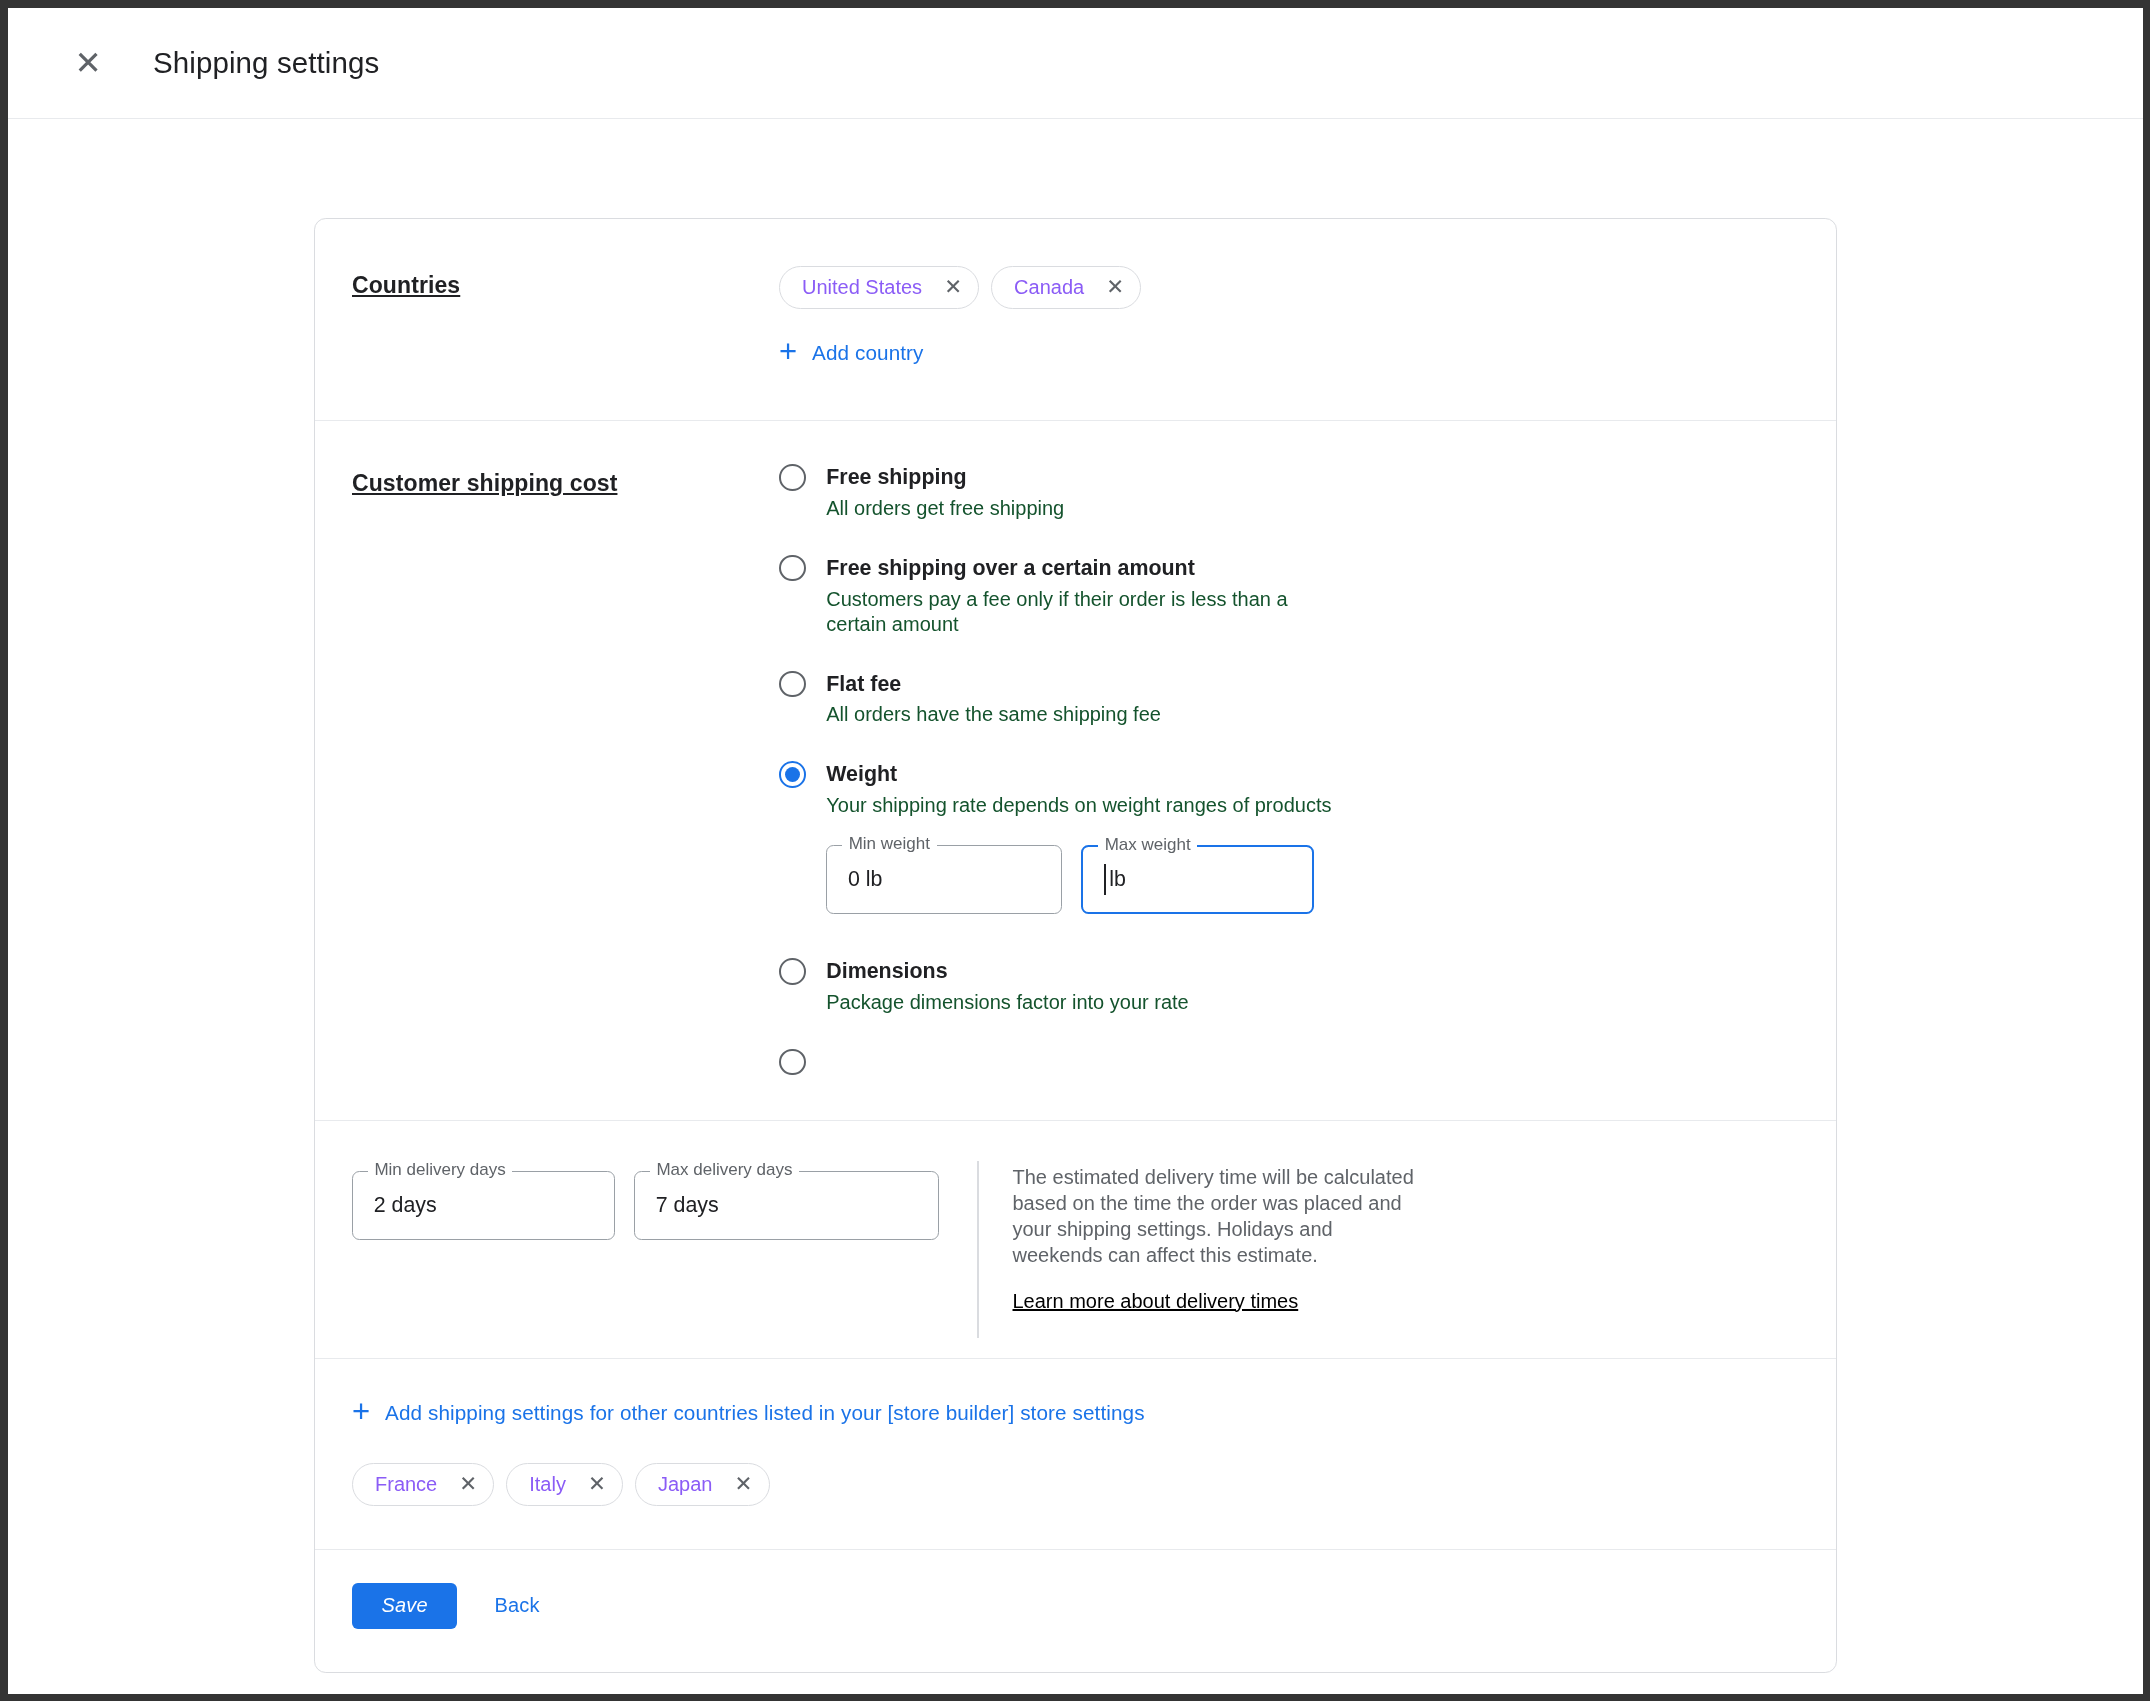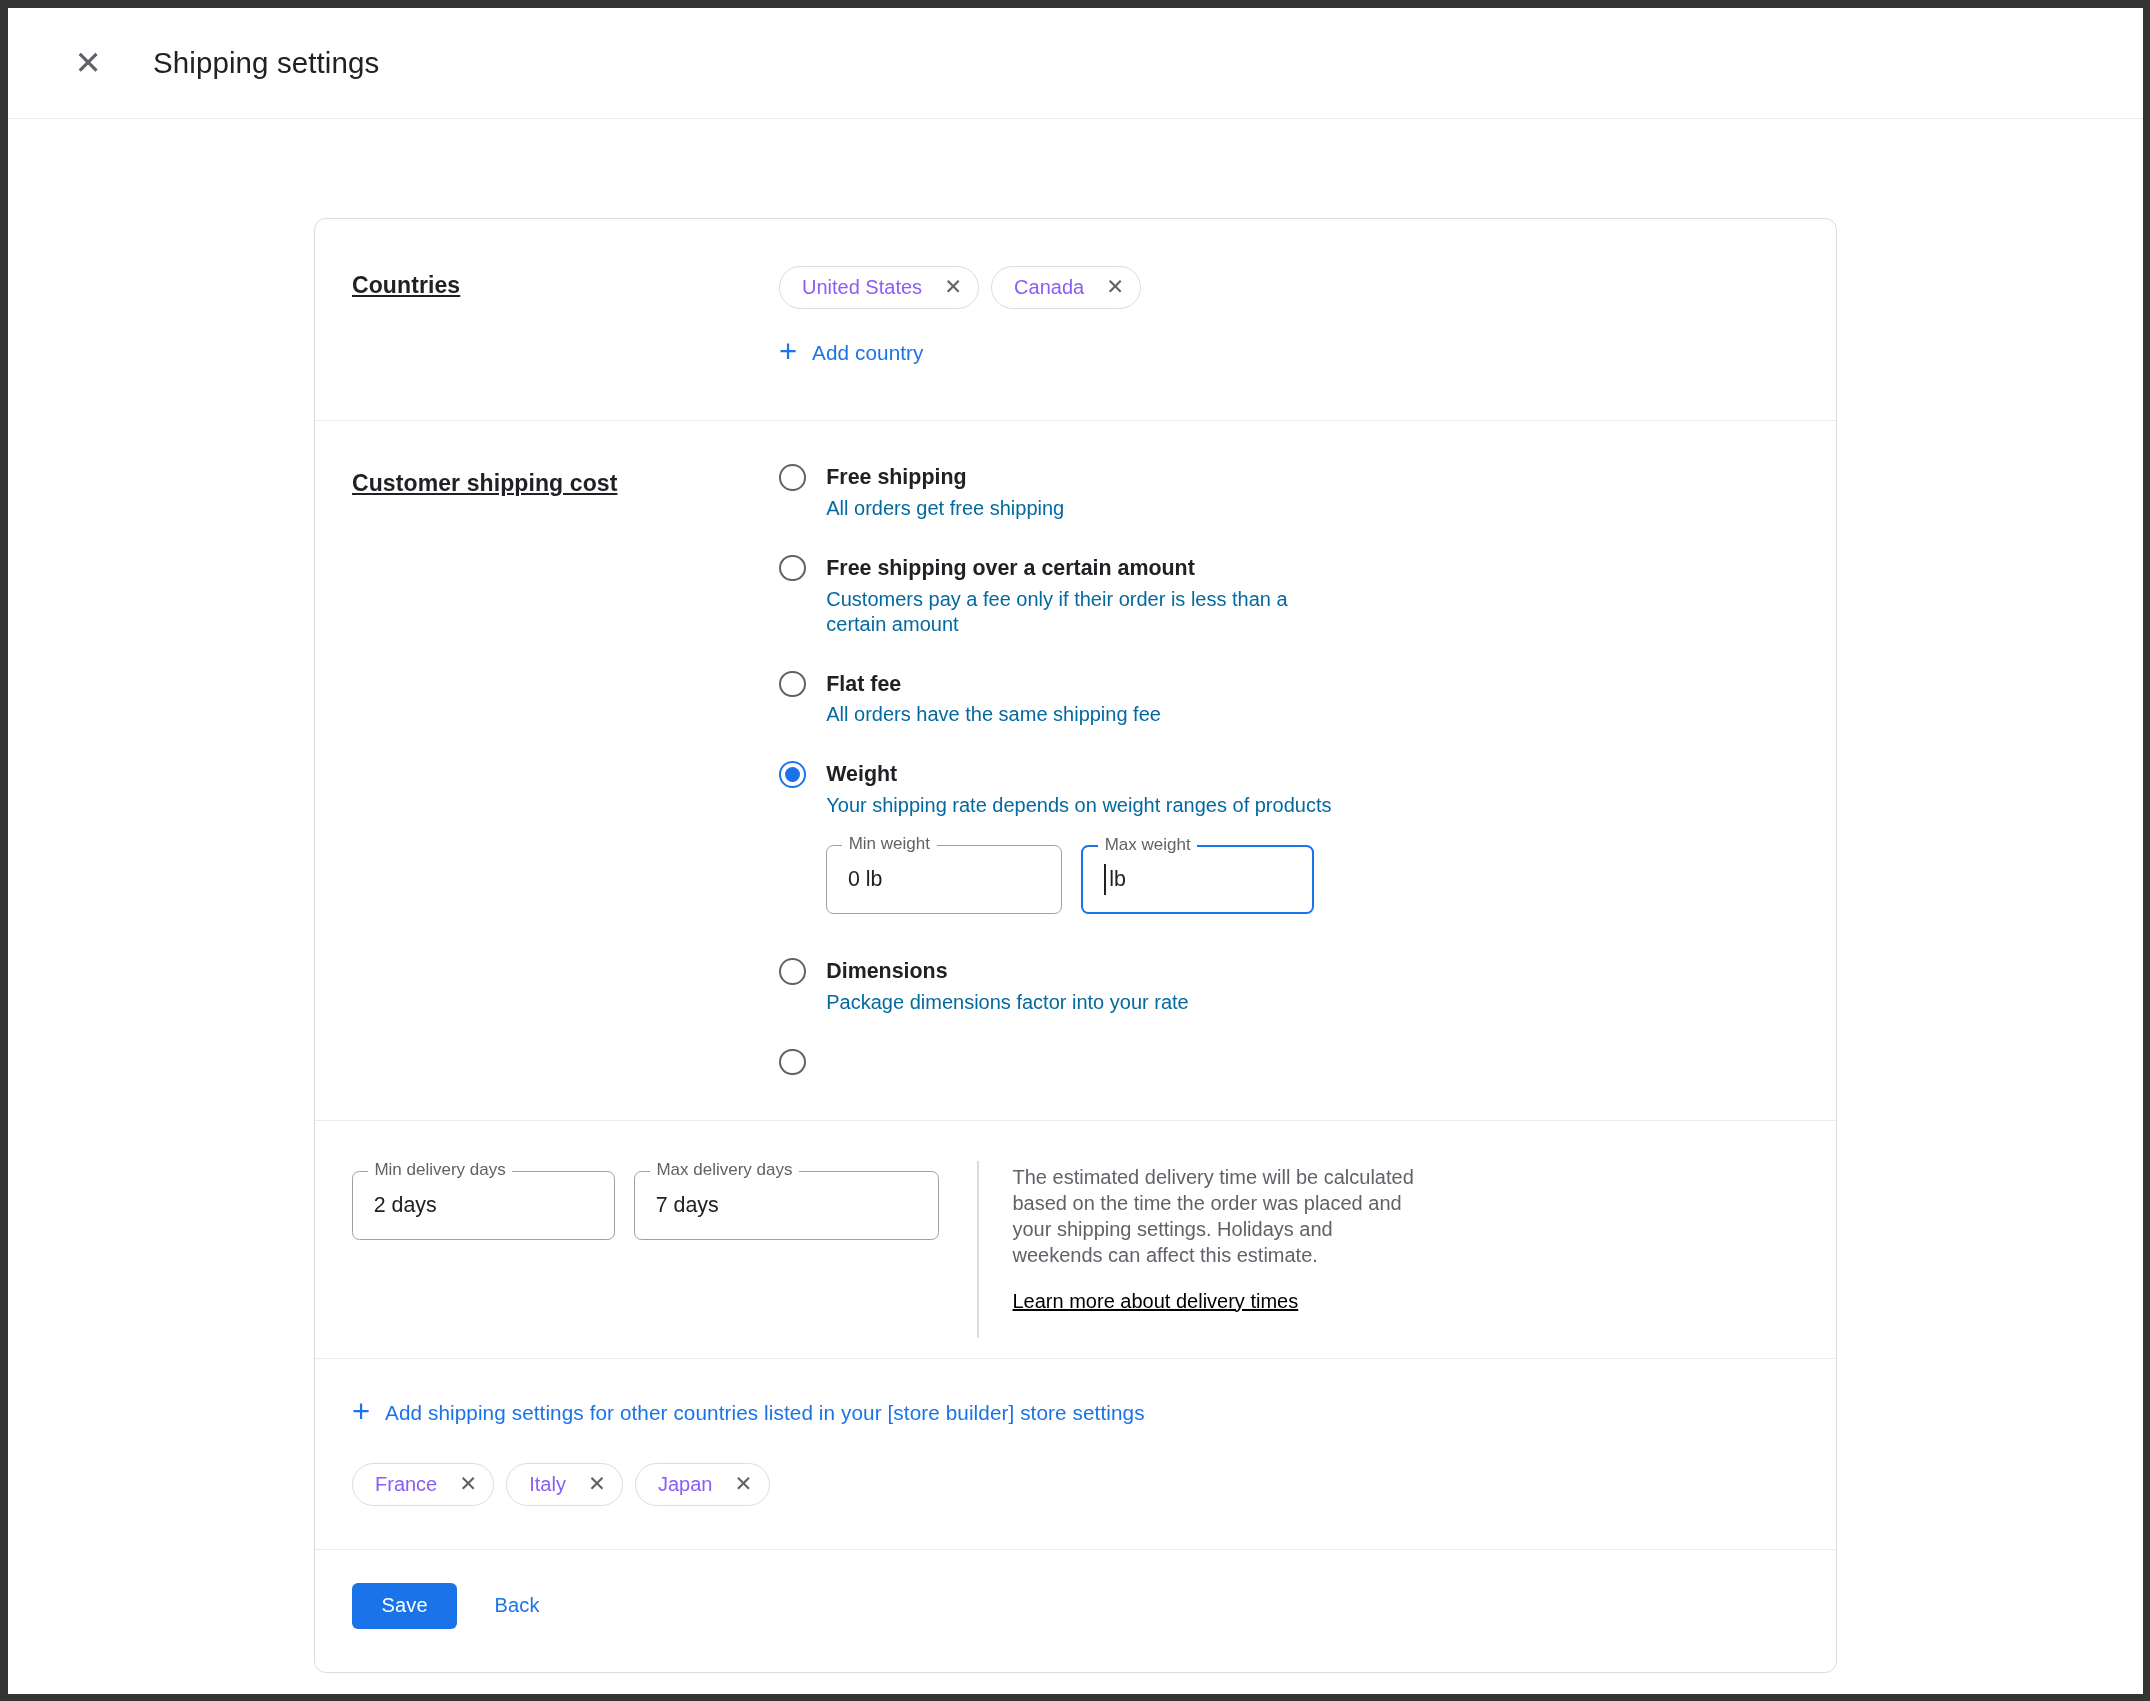--- a/index.html
+++ b/index.html
@@ -96,21 +96,21 @@
     border: 2.2px solid #5f6368; border-radius: 50%;
     background: #fff; cursor: pointer;
   }
   .radio.selected { border-color: #1a73e8; }
   .radio.selected::after {
     content: ""; position: absolute; inset: 3.7px;
     border-radius: 50%; background: #1a73e8;
   }
   .opt-text { margin-left: 20.7px; }
   .opt-title { font-size: 21.4px; font-weight: 700; color: #202124; line-height: 26.6px; }
-  .opt-desc  { font-size: 20px; color: #0369a1; margin-top: 5.2px; line-height: 25px; max-width: 517px; }
+  .opt-desc  { font-size: 20px; color: #14532d; margin-top: 5.2px; line-height: 25px; max-width: 517px; }
 
   
   .fields-row { display: flex; gap: 19px; }
   .weight-fields { margin: 26.6px 0 10.3px 47px; }
   .field {
     position: relative; display: flex; align-items: center;
     height: 69px; border: 1.5px solid #9aa0a6; border-radius: 7.4px;
     background: #fff; padding: 0 20.7px; cursor: text;
   }
   .field .flabel {
@@ -141,21 +141,21 @@
   }
 
   
   .other-chips { margin-top: 35px; }
 
   
   .footer-actions { display: flex; align-items: center; }
   .save-btn {
     background: #1a73e8; color: #fff; border: none; cursor: pointer;
     border-radius: 5.9px; height: 46px; padding: 0 29.5px;
-    font-size: 20px; font-weight: 500; font-family: inherit; letter-spacing: 0.2px;
+    font-size: 20px; font-weight: 500; font-family: inherit; letter-spacing: 0.2px; font-style: italic;
   }
   .back-btn {
     background: none; border: none; cursor: pointer;
     color: #1a73e8; font-size: 20px; font-weight: 500;
     font-family: inherit; margin-left: 37px; letter-spacing: 0.2px;
   }
 </style>
 </head>
 <body>
 

